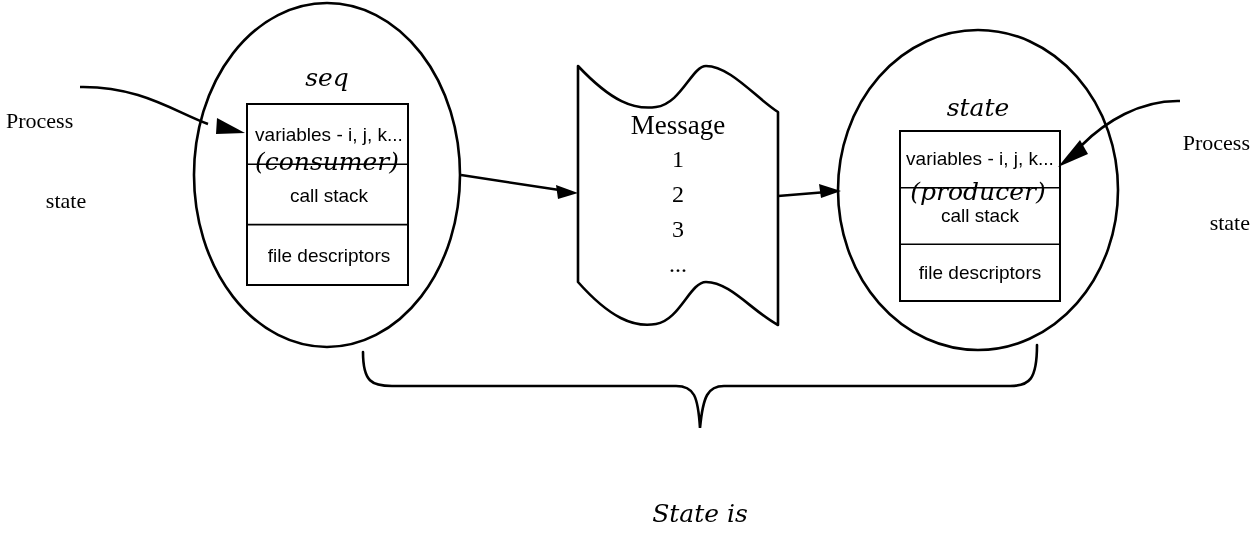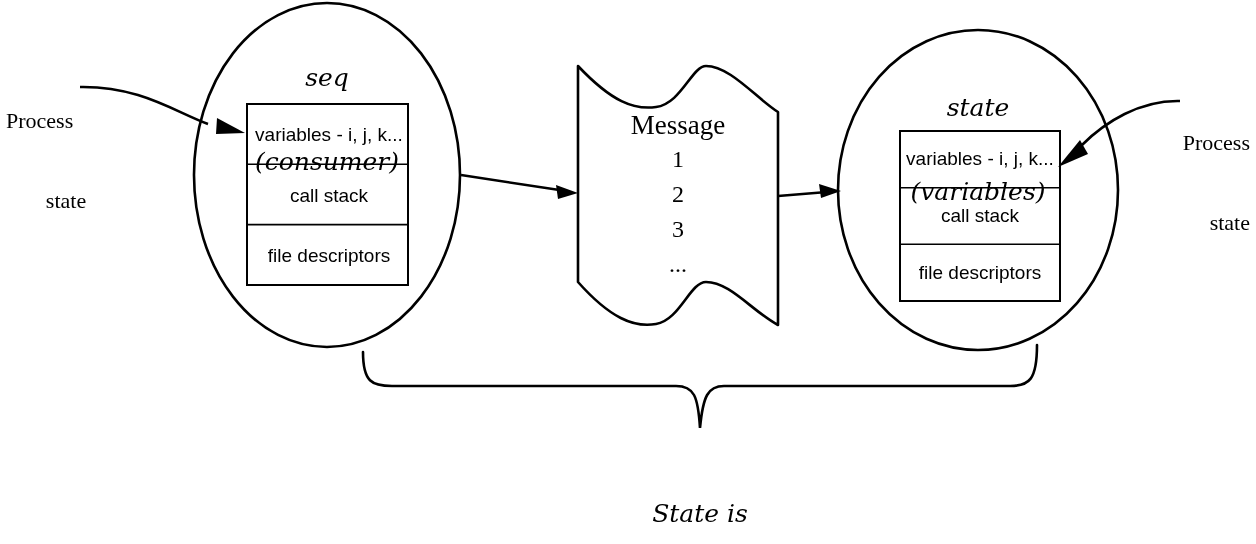--- a/index.html
+++ b/index.html
@@ -136,21 +136,21 @@
     <div>seq</div>
     <div>(consumer)</div>
   </div>
 
   <div class="lbl row-label" style="left:250px; top:124px; width:158px;">variables - i, j, k...</div>
   <div class="lbl row-label" style="left:250px; top:185px; width:158px;">call stack</div>
   <div class="lbl row-label" style="left:250px; top:245px; width:158px;">file descriptors</div>
 
   <div class="lbl proc-title" style="left:878px; top:38px; width:200px;">
     <div>state</div>
-    <div>(variables)</div>
+    <div>(producer)</div>
   </div>
 
   <div class="lbl row-label" style="left:902px; top:148px; width:156px;">variables - i, j, k...</div>
   <div class="lbl row-label" style="left:902px; top:205px; width:156px;">call stack</div>
   <div class="lbl row-label" style="left:902px; top:262px; width:156px;">file descriptors</div>
 
   <div class="lbl msg-title" style="left:598px; top:110px; width:160px;">Message</div>
   <div class="lbl msg-item" style="left:598px; top:146px; width:160px;">1</div>
   <div class="lbl msg-item" style="left:598px; top:181px; width:160px;">2</div>
   <div class="lbl msg-item" style="left:598px; top:216px; width:160px;">3</div>

